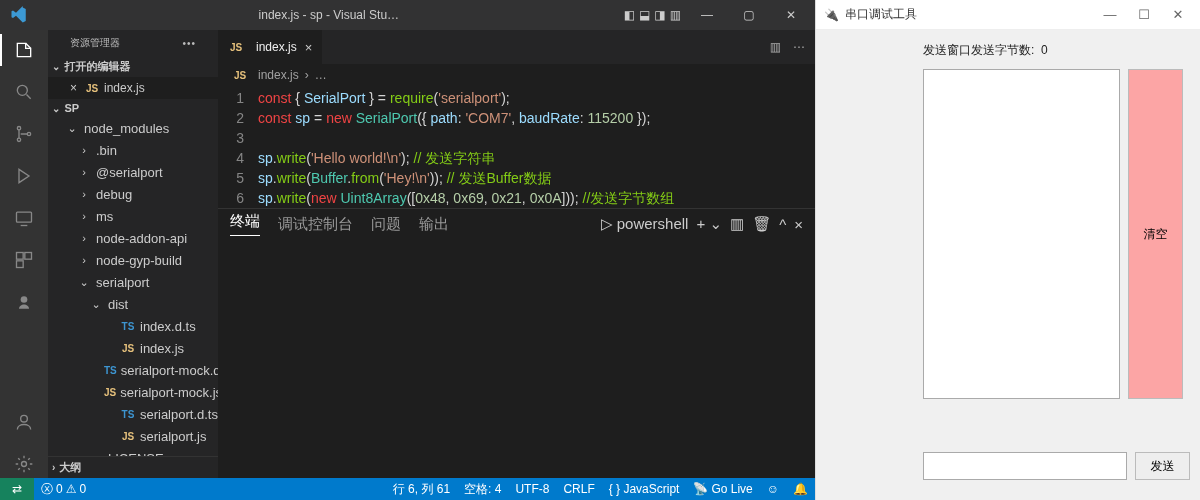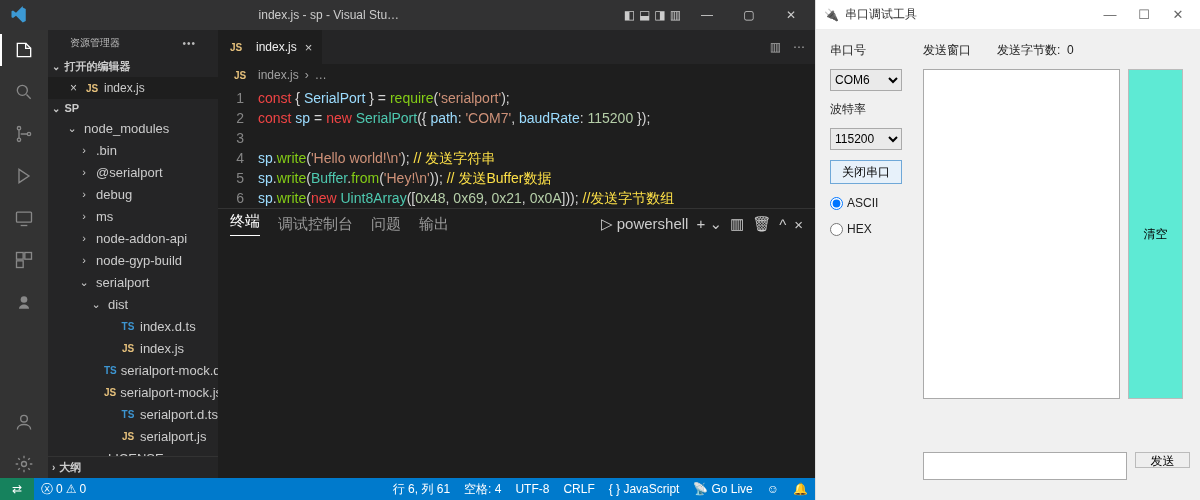--- a/index.html
+++ b/index.html
@@ -34,21 +34,21 @@
 .editor { flex:1; display:flex; flex-direction:column; background:#1e1e1e; overflow:hidden; }
 .tabs { height:34px; background:#252526; display:flex; align-items:stretch; }
 .tab { background:#1e1e1e; display:flex; align-items:center; padding:0 10px; gap:8px; color:#eee; border-right:1px solid #252526; }
 .tab .close { color:#ccc; font-size:13px; }
 .tabs-right { margin-left:auto; display:flex; align-items:center; gap:12px; padding:0 10px; color:#aaa; }
 .crumbs { height:22px; display:flex; align-items:center; gap:6px; padding:0 14px; color:#a0a0a0; font-size:12px; }
 .code { font-family:Consolas,monospace; font-size:14px; line-height:20px; display:flex; padding-top:2px; }
 .gutter { width:40px; text-align:right; color:#858585; padding-right:14px; }
 .codelines { flex:1; white-space:pre; }
 .tk-k { color:#ef4444; } .tk-v { color:#9cdcfe; } .tk-c { color:#84cc16; } .tk-t { color:#4ec9b0; }
-.tk-s { color:#ce9178; } .tk-n { color:#b5cea8; } .tk-cm { color:#fde047; } .tk-p { color:#d4d4d4; }
+.tk-s { color:#ce9178; } .tk-n { color:#b5cea8; } .tk-cm { color:#84cc16; } .tk-p { color:#d4d4d4; }
 .panel { height:225px; border-top:1px solid #333; background:#1e1e1e; display:flex; flex-direction:column; }
 .panel-tabs { height:30px; display:flex; align-items:center; padding:0 12px; gap:18px; font-size:15px; color:#999; }
 .panel-tab.active { color:#fff; border-bottom:1px solid #fff; padding-bottom:4px; }
 .panel-right { margin-left:auto; display:flex; align-items:center; gap:8px; color:#ccc; }
 .panel-body { flex:1; font-family:Consolas,monospace; font-size:13px; line-height:17px; color:#ccc; padding:6px 12px; white-space:pre-wrap; }
 .statusbar { height:22px; background:#007acc; color:#fff; display:flex; align-items:center; font-size:12px; }
 .status-remote { width:34px; background:#16825d; height:22px; display:flex; align-items:center; justify-content:center; }
 .status-item { padding:0 7px; display:flex; align-items:center; gap:3px; }
 .status-spacer { flex:1; }
 .serial { flex:1; height:500px; background:#f0f0f0; display:flex; flex-direction:column; border-left:1px solid #ddd; }
@@ -58,25 +58,25 @@
 .s-win div { width:28px; text-align:center; cursor:pointer; }
 .s-body { flex:1; padding:12px 10px 10px 14px; display:grid; grid-template-columns:85px 1fr 62px; grid-template-rows:auto 1fr auto auto; gap:10px 8px; font-size:12px; color:#222; }
 .s-left { display:flex; flex-direction:column; gap:10px; }
 .s-label { font-size:12px; }
 .s-select { width:72px; height:22px; font-size:12px; border:1px solid #aaa; background:#eaeaea; }
 .s-btn { width:72px; height:24px; font-size:12px; background:#e7f1fa; border:1px solid #6fa8d8; cursor:pointer; }
 .s-radio-row { display:flex; align-items:center; gap:4px; margin-top:2px; }
 .s-topbar { grid-column:2 / span 2; display:flex; gap:26px; align-items:center; }
 .s-recv { grid-column:2; grid-row:2; background:#fff; border:1px solid #aaa; height:330px; }
 .s-clear { grid-column:3; grid-row:2; }
-.s-clear button { width:55px; height:330px; background:#5eead4; border:1px solid #bbb; font-size:12px; cursor:pointer; }
-.s-sendbar { grid-column:2 / span 2; display:flex; gap:26px; align-items:center; }
+.s-clear button { width:55px; height:330px; background:#fca5a5; border:1px solid #bbb; font-size:12px; cursor:pointer; }
+.s-sendbar { grid-column:2 / span 2; display:flex; align-items:center; }
 .s-sendrow { grid-column:2 / span 2; display:flex; gap:8px; }
 .s-sendrow input { flex:1; height:28px; border:1px solid #aaa; background:#fff; padding:0 4px; }
-.s-sendrow button { width:55px; height:16px; background:#eee; border:1px solid #bbb; font-size:12px; cursor:pointer; }
+.s-sendrow button { width:55px; height:28px; background:#eee; border:1px solid #bbb; font-size:12px; cursor:pointer; }
 .icon-svg { width:20px; height:20px; }
 </style>
 </head>
 <body>
 
 <div class="vscode">
 
   <div class="titlebar">
     <div class="ti-logo">
       <svg viewBox="0 0 24 24" fill="#3c99d4">
@@ -327,35 +327,20 @@
   <div class="s-title">
     <span>🔌</span>
     <span class="s-title-text">串口调试工具</span>
     <div class="s-win">
       <div>—</div>
       <div>☐</div>
       <div>✕</div>
     </div>
   </div>
   <div class="s-body">
-    <div class="s-left" style="grid-row:1 / span 2">
-      <div class="s-label">串口号</div>
-      <select class="s-select"><option>COM6</option></select>
-      <div class="s-label">波特率</div>
-      <select class="s-select"><option>115200</option></select>
-      <button class="s-btn">关闭串口</button>
-      <label class="s-radio-row">
-          <input type="radio" checked="" style=""> 
-          <span>ASCII</span>
-        </label>
-      <label class="s-radio-row">
-          <input type="radio" style=""> 
-          <span>HEX</span>
-        </label>
-    </div>
     <div class="s-recv"></div>
     <div class="s-clear"><button>清空</button></div>
     <div class="s-sendbar">
       <span>发送窗口</span>
       <span><span>发送字节数:</span>&nbsp;&nbsp;<span>0</span></span>
     </div>
     <div class="s-sendrow">
       <input type="text" style="">
       <button>发送</button>
     </div>

